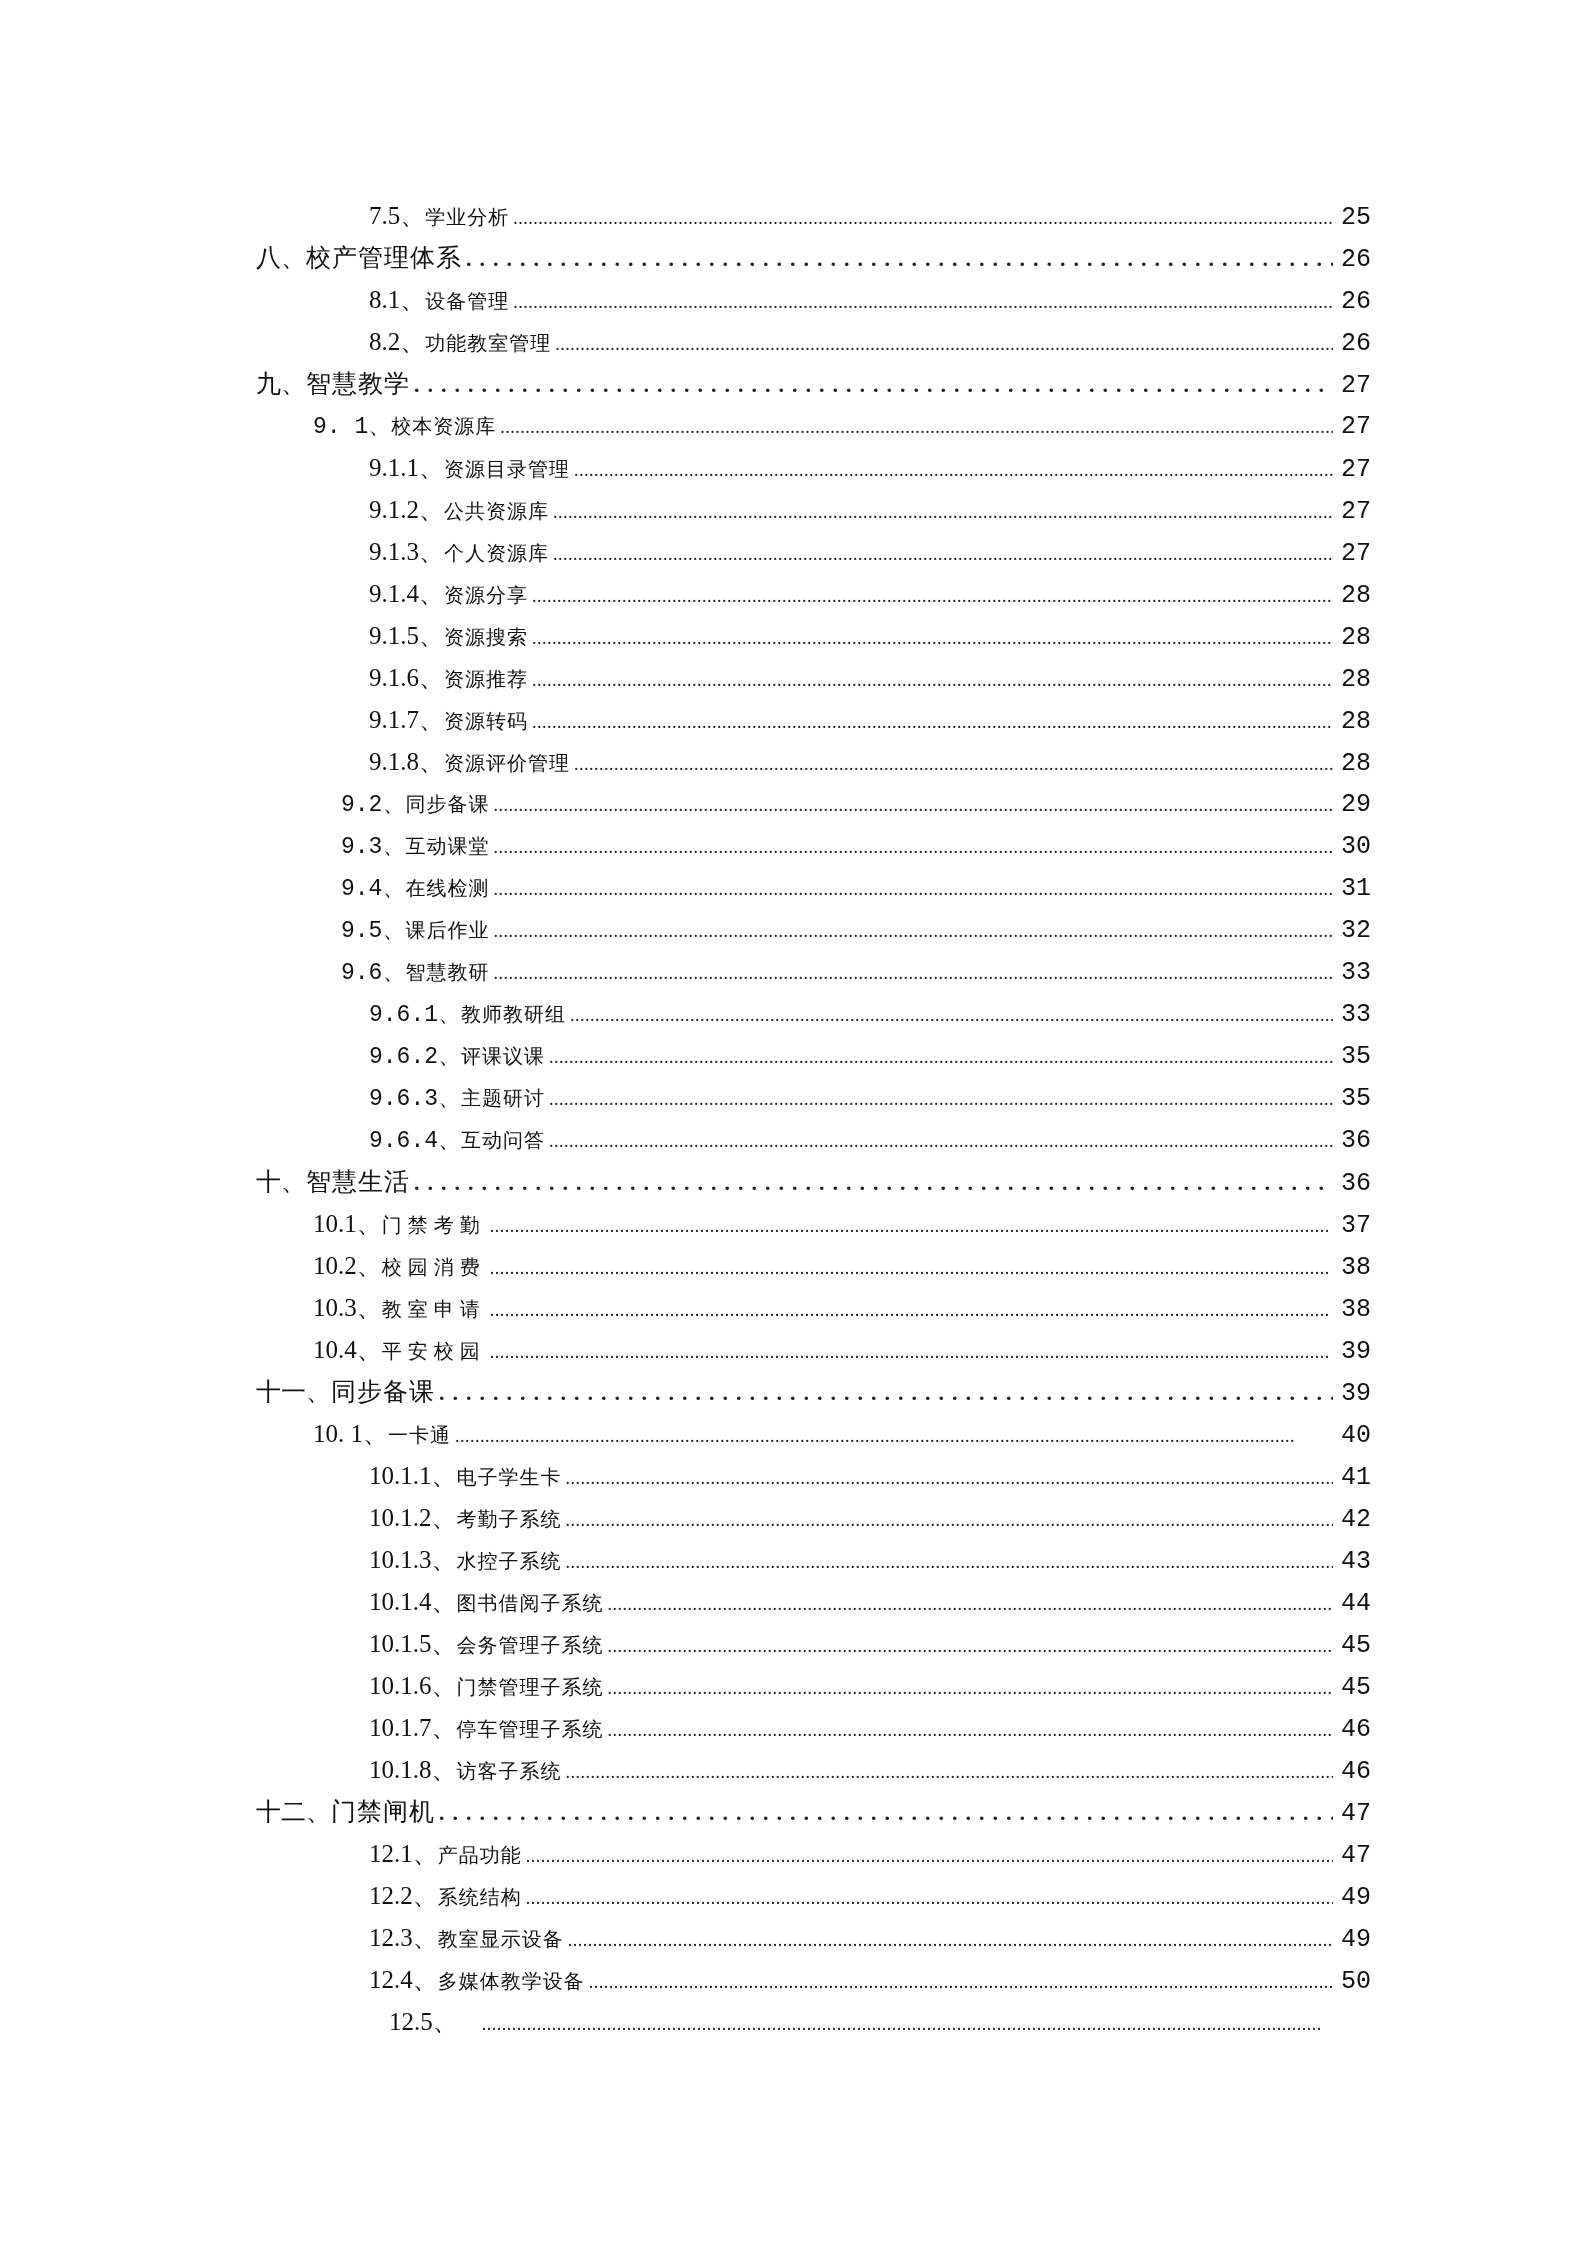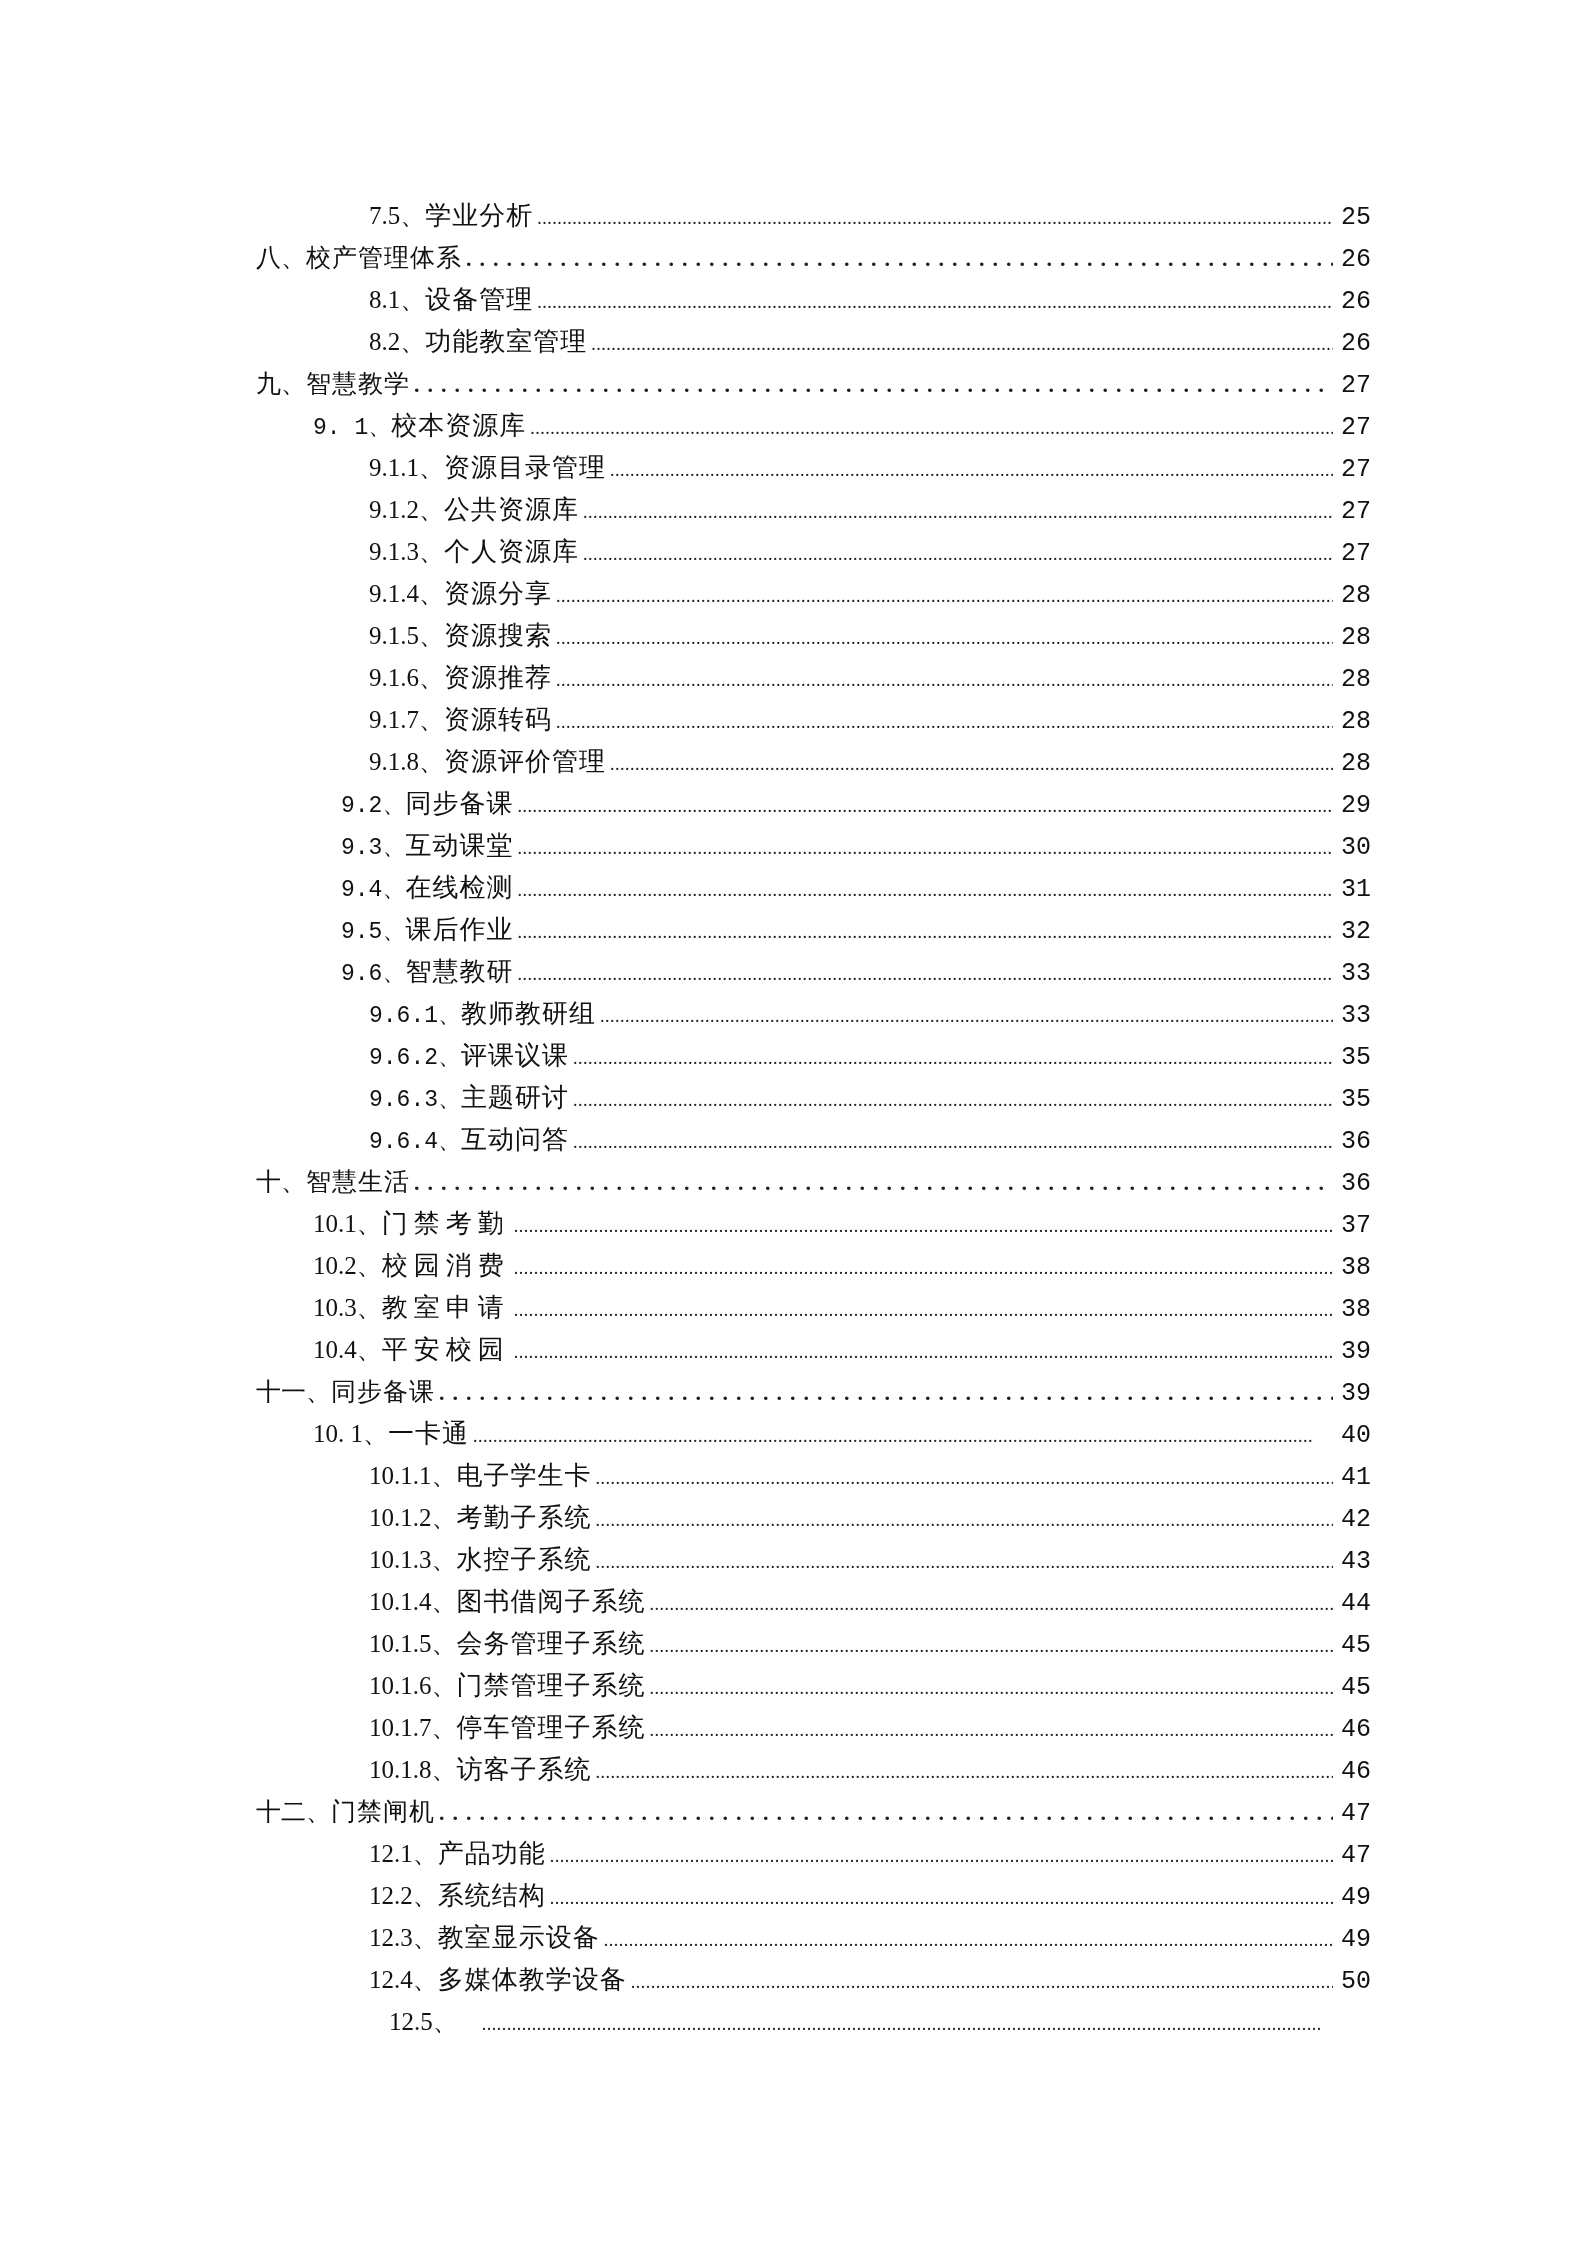--- a/index.html
+++ b/index.html
@@ -2,21 +2,21 @@
 <html><head>
   <meta charset="utf-8">
   <style>
     html, body { margin: 0; padding: 0; background: #ffffff; }
     body { width: 1587px; height: 2245px; position: relative; overflow: hidden;
            font-family: "Liberation Serif", "DejaVu Serif", serif; color: #111; }
     .toc { position: absolute; left: 16px; top: 195px; width: 1587px; }
     .row { position: relative; height: 42px; display: flex; align-items: center; }
     .row .inner { position: absolute; right: 232px; display: flex; align-items: baseline; height: 42px; line-height: 42px; }
     .num { white-space: nowrap; font-size: 25px; }
-    .title { white-space: nowrap; font-size: 26px; letter-spacing: 1px; }
+    .title { white-space: nowrap; font-size: 20px; letter-spacing: 1px; }
     .leader { flex: 1; overflow: hidden; white-space: nowrap; margin: 0 4px 0 4px; font-size: 18px; letter-spacing: 0.5px; color: #222; }
     .leader.wide { letter-spacing: 8px; font-size: 22px; font-weight: bold; }
     .page { white-space: nowrap; font-size: 25px; min-width: 34px; text-align: right; font-family: Liberation Mono, monospace; }
     .lvl1 .title, .lvl1 .num { font-family: "DejaVu Sans", sans-serif; font-size: 25px; }
     .mono .num { font-family: "Liberation Mono", "DejaVu Sans Mono", monospace; font-size: 23px; }
     .l0 .inner { left: 240px; }
     .l1 .inner { left: 297px; }
     .l2 .inner { left: 325px; }
     .l3 .inner { left: 353px; }
     .spread .title { letter-spacing: 6px; }

